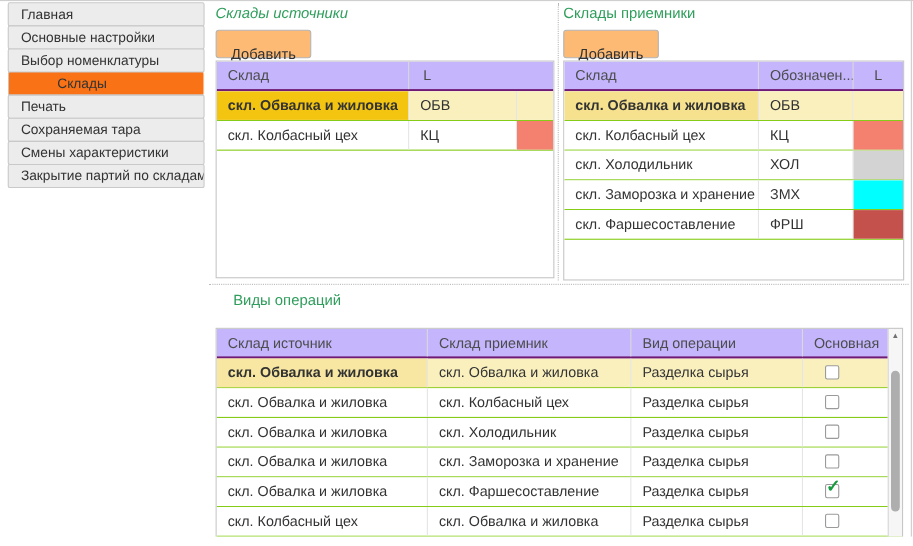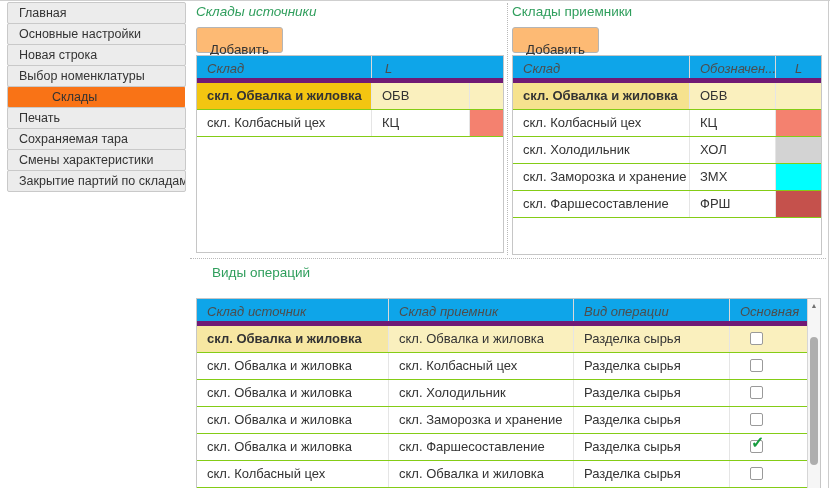--- a/index.html
+++ b/index.html
@@ -20,21 +20,21 @@
   .side-item.active { background:#f97316; border-right-color:#fff;padding-left:44px; }
 
   
   .sec-title { position:absolute; color:#2f9e5c; font-size:13.5px; white-space:nowrap; }
   .btn { position:absolute; height:22px; line-height:20px; padding:12px 13px; background:#fdba74;
          border:1px solid #b5b5b5; border-radius:3px; color:#333; cursor:default; }
 
   
   .tbl { position:absolute; background:#fff; border:1px solid #c6c6c6; overflow:hidden; }
   .tr  { display:flex; height:27px; line-height:26px; border-bottom:1px solid #84cc16; background:#fff; }
-  .tr.head { background:#0ea5e9; border-bottom:5px solid #701a75; color:#4d4d4d;font-style:italic; }
+  .tr.head { background:#c4b5fd; border-bottom:2px solid #701a75; color:#4d4d4d; }
   .td  { padding-left:10px; border-right:1px solid #e5e5e5; overflow:hidden; white-space:nowrap; }
   .td:last-child { border-right:none; }
   .head .td { border-right-color:#d9d9d9; }
   .td.lcol { padding:0; text-align:center; }
 
   
   .src-tbl .c1{width:175px;} .src-tbl .c2{width:98px;}  .src-tbl .c3{width:33px;}
   .rcv-tbl .c1{width:177px;} .rcv-tbl .c2{width:86px;}  .rcv-tbl .c3{width:45px;}
   .ops-tbl .c1{width:192px;} .ops-tbl .c2{width:185px;} .ops-tbl .c3{width:156px;} .ops-tbl .c4{width:77px;}
 
@@ -65,21 +65,20 @@
 </style>
 </head>
 <body>
 
 <div class="win">
   <div class="edge-top"></div>
 
   <nav class="sidebar">
     <div class="side-item">Главная</div>
     <div class="side-item">Основные настройки</div>
-    <div class="side-item">Новая строка</div>
     <div class="side-item">Выбор номенклатуры</div>
     <div class="side-item active">Склады</div>
     <div class="side-item">Печать</div>
     <div class="side-item">Сохраняемая тара</div>
     <div class="side-item">Смены характеристики</div>
     <div class="side-item">Закрытие партий по складам</div>
   </nav>
 
   <div class="sec-title" style="left:196px; top:4px;font-style:italic;">Склады источники</div>
   <button class="btn" style="left:196px; top:27px;">Добавить</button>

